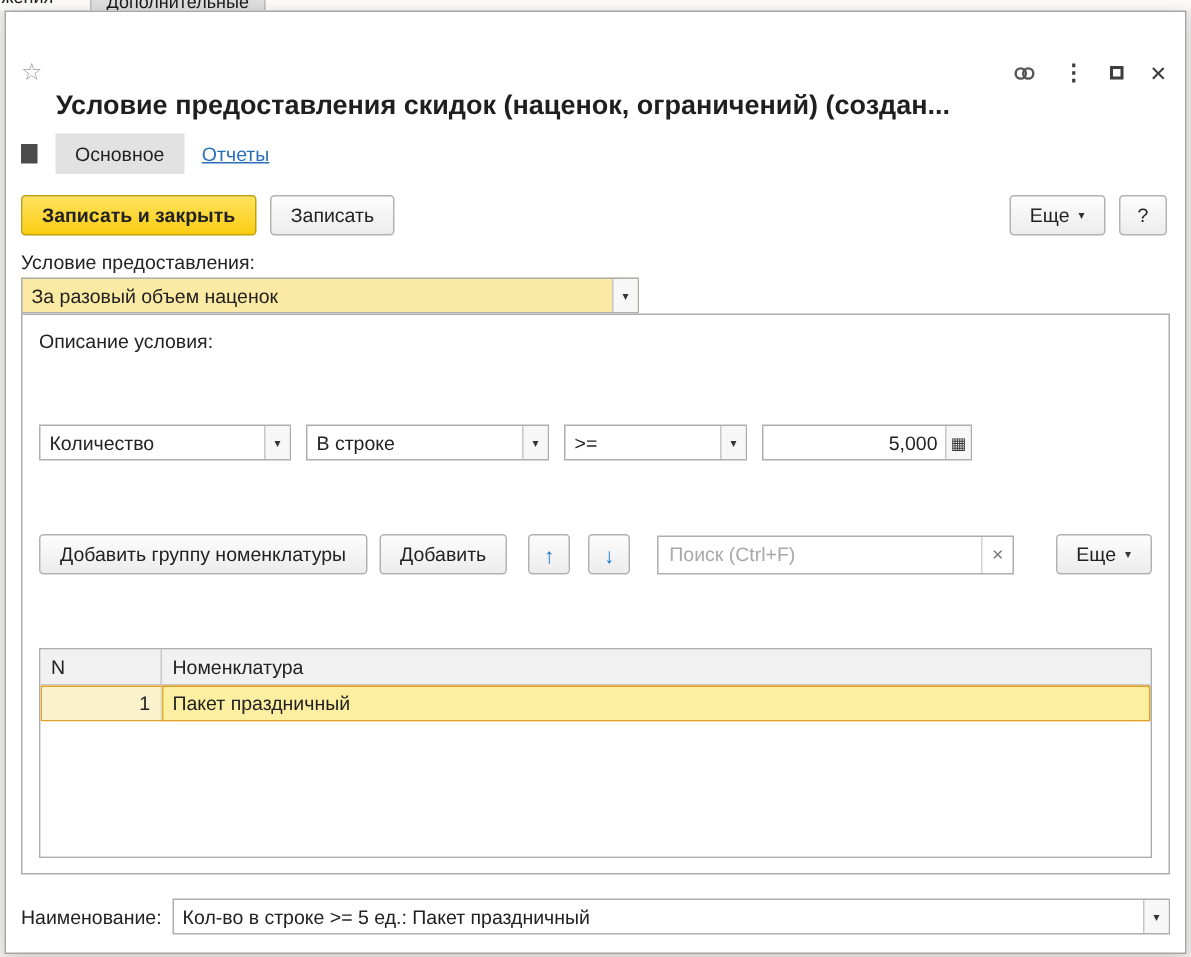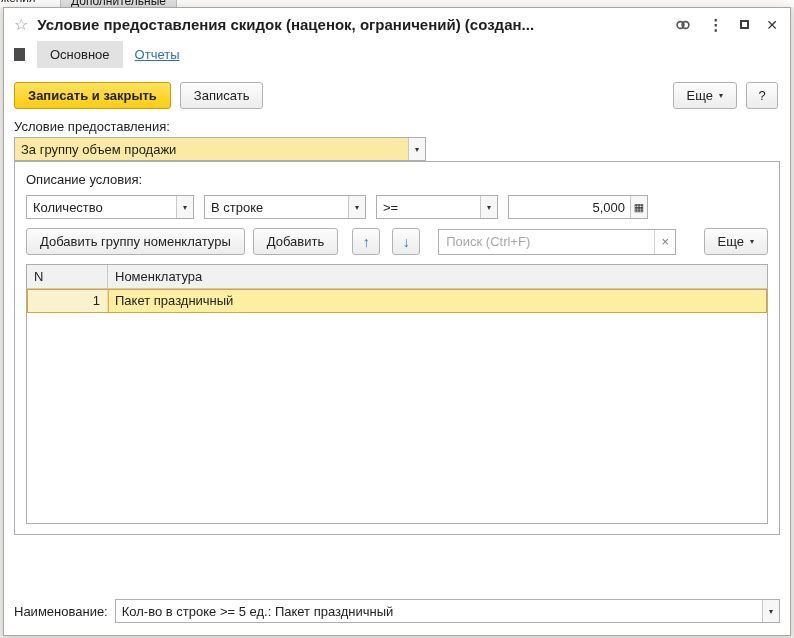--- a/index.html
+++ b/index.html
@@ -17,21 +17,21 @@
 
   
   .dialog {
     position:absolute; left:3px; top:7px; width:788px; height:629px;
     background:#FFF; border:1px solid #A6A6A6; box-shadow:0 2px 10px rgba(0,0,0,.18);
     display:flex; flex-direction:column;
   }
 
   .titlebar { display:flex; align-items:center; gap:9px; padding:8px 12px 5px 10px; }
   .star { color:#9A9A9A; font-size:16px; line-height:1; cursor:pointer; }
-  .title { flex:1; font-size:15px; font-weight:bold; color:#1f1f1f; white-space:nowrap; overflow:hidden; }
+  .title { flex:1; font-size:18px; font-weight:bold; color:#1f1f1f; white-space:nowrap; overflow:hidden;margin-top:44px; }
   .win-controls { display:flex; align-items:center; gap:17px; color:#3d3d3d; flex:0 0 auto; }
   .wbtn { cursor:pointer; line-height:1; display:flex; align-items:center; }
   .kebab { font-size:15px; font-weight:bold; }
   .minbox { display:inline-block; width:9px; height:9px; border:2px solid #3d3d3d; }
   .closex { font-size:14px; }
 
   .navrow { display:flex; align-items:center; gap:12px; padding:3px 10px 8px; }
   .navsq { width:11px; height:13px; background:#4B4B4B; flex:0 0 auto; }
   .navtab { background:#E2E2E2; padding:6px 13px; font-size:13px; cursor:pointer; }
   .navlink { color:#2A70B8; text-decoration:underline; font-size:13px; cursor:pointer; }
@@ -58,21 +58,21 @@
   .combo.cream { background:#FBEAA3; }
   .condition-combo { margin:0 10px; width:412px; }
 
   .tabs { display:flex; padding:9px 10px 0; position:relative; z-index:2; }
   .tab { font-size:13px; padding:5px 15px 6px; border:1px solid #ADADAD; cursor:pointer; background:#EAEAEA; }
   .tab + .tab { border-left:none; }
   .tab.active { background:#FFF; border-bottom:1px solid #FFF; margin-bottom:-1px; }
 
   .panel {
     margin:0 10px; border:1px solid #ADADAD; padding:10px 11px; height:374px;
-    display:flex; flex-direction:column; background:#FFF;
+    display:flex; flex-direction:column; background:#FFF;gap:40px;
   }
   .desc-label { font-size:13px; }
   .combo-row { display:flex; gap:10px; margin-top:8px; }
   .w1 { width:168px; } .w2 { width:162px; } .w3 { width:122px; } .w4 { width:140px; }
   .num-input {
     flex:1; min-width:0; border:none; outline:none; background:transparent;
     font-family:inherit; font-size:13px; text-align:right; padding:0 5px; color:#222;
   }
   .calc-btn { font-size:11px; }
   .hint { color:#9B9B9B; font-size:12.5px; line-height:1.4; margin-top:9px; }
@@ -151,21 +151,21 @@
     <span class="spacer"></span>
     <button class="btn">
       <span>Еще</span>
       <span class="dd">▾</span>
     </button>
     <button class="btn help">?</button>
   </div>
 
   <div class="field-label">Условие предоставления:</div>
   <div class="combo cream condition-combo">
-    <span class="combo-text">За группу объем продажи</span>
+    <span class="combo-text">За разовый объем наценок</span>
     <span class="combo-btn">
         <span>▾</span>
       </span>
   </div>
 
 
   <div class="panel">
     <div class="desc-label">Описание условия:</div>
 
     <div class="combo-row">

